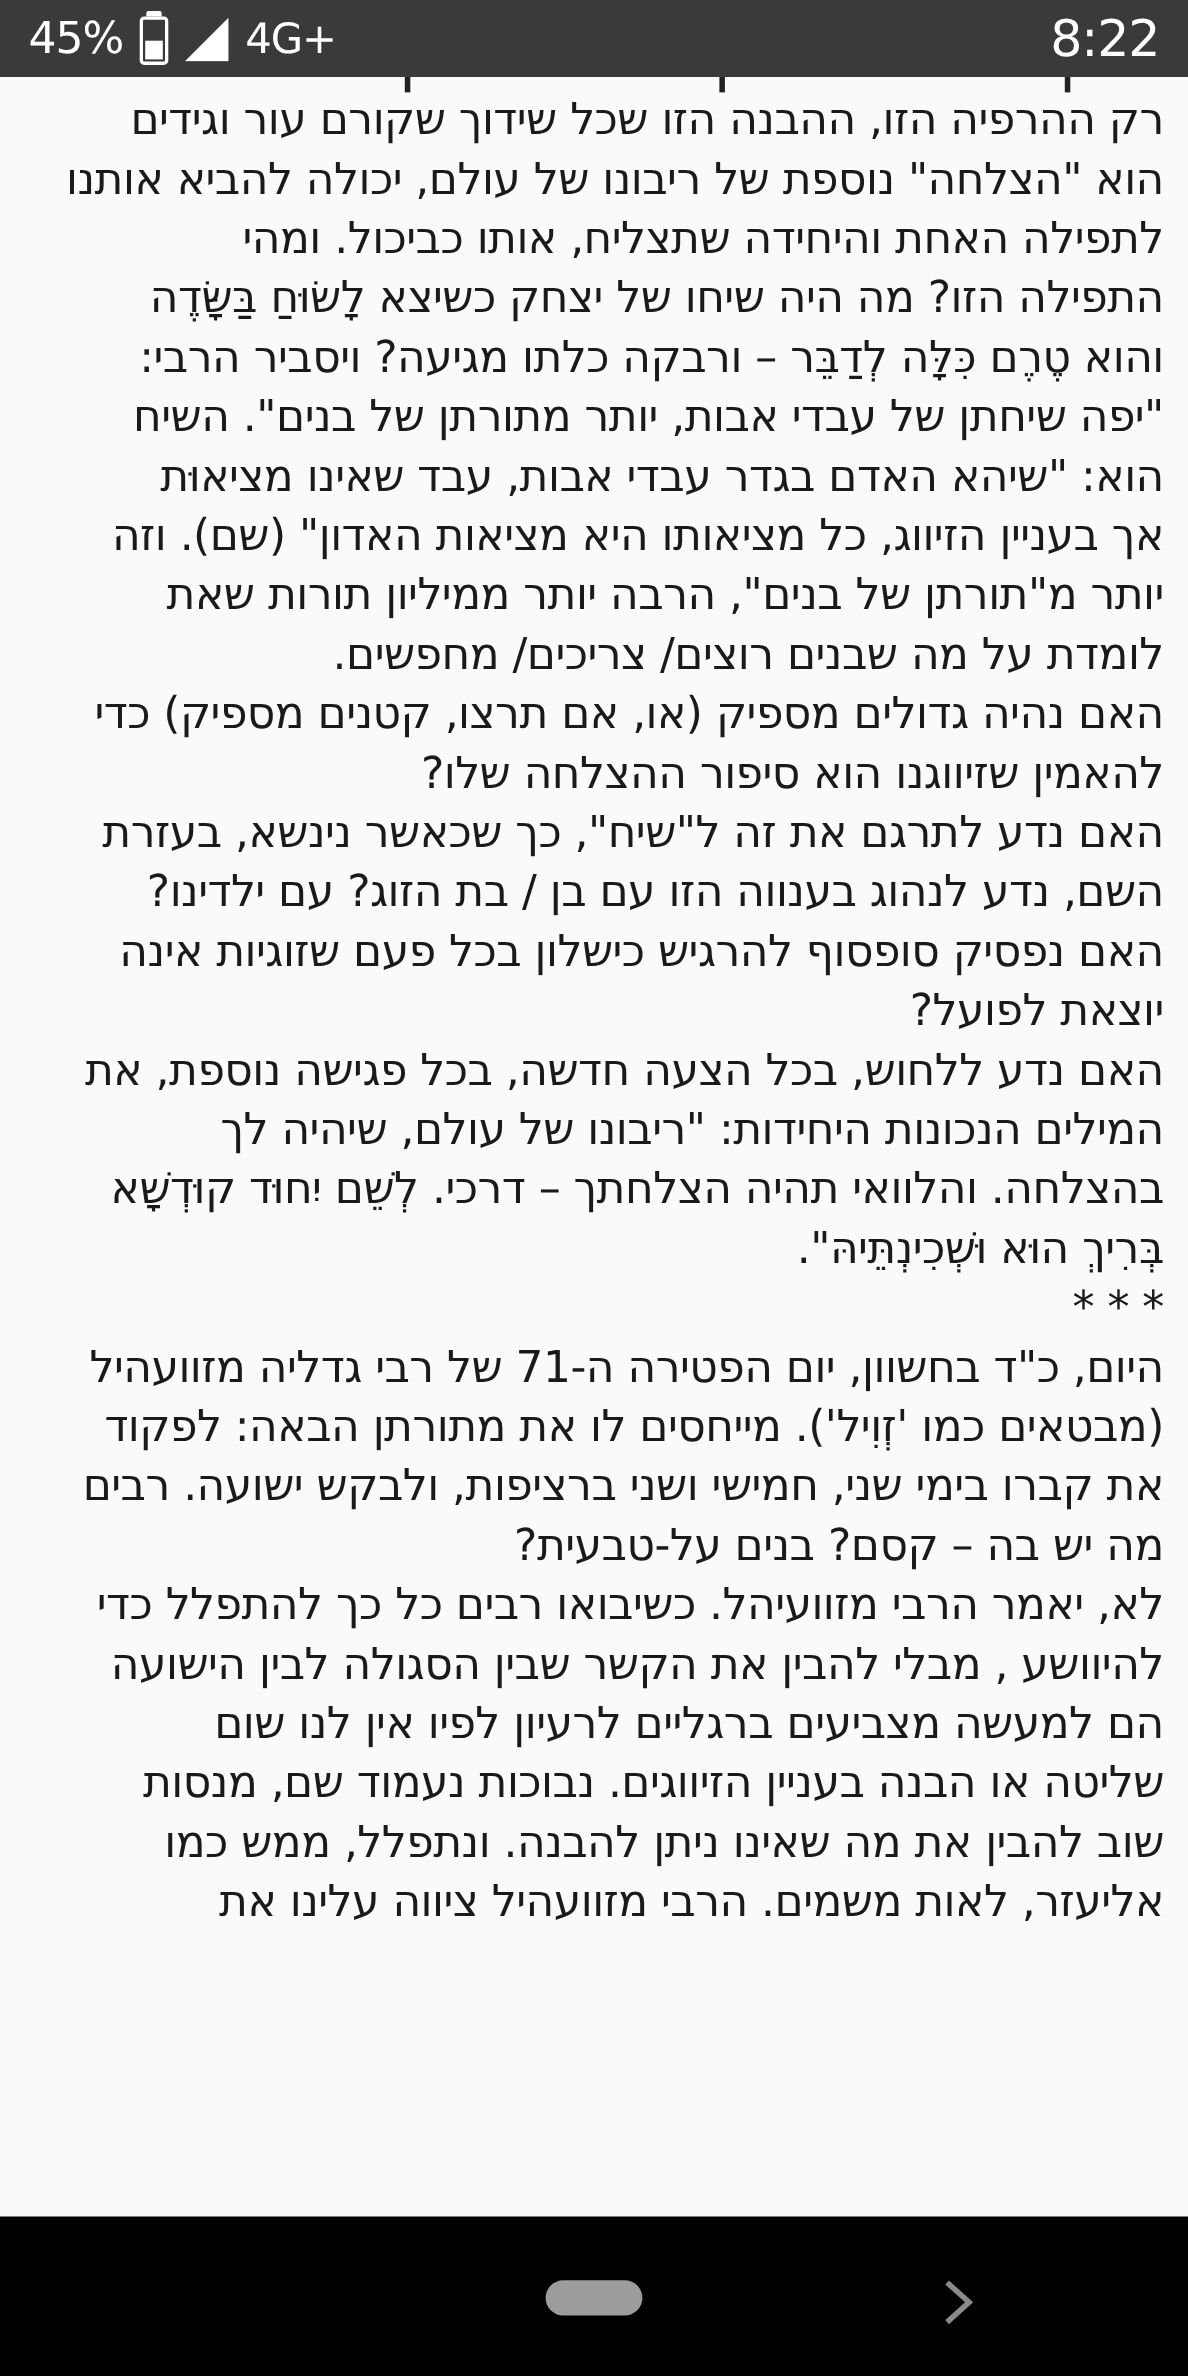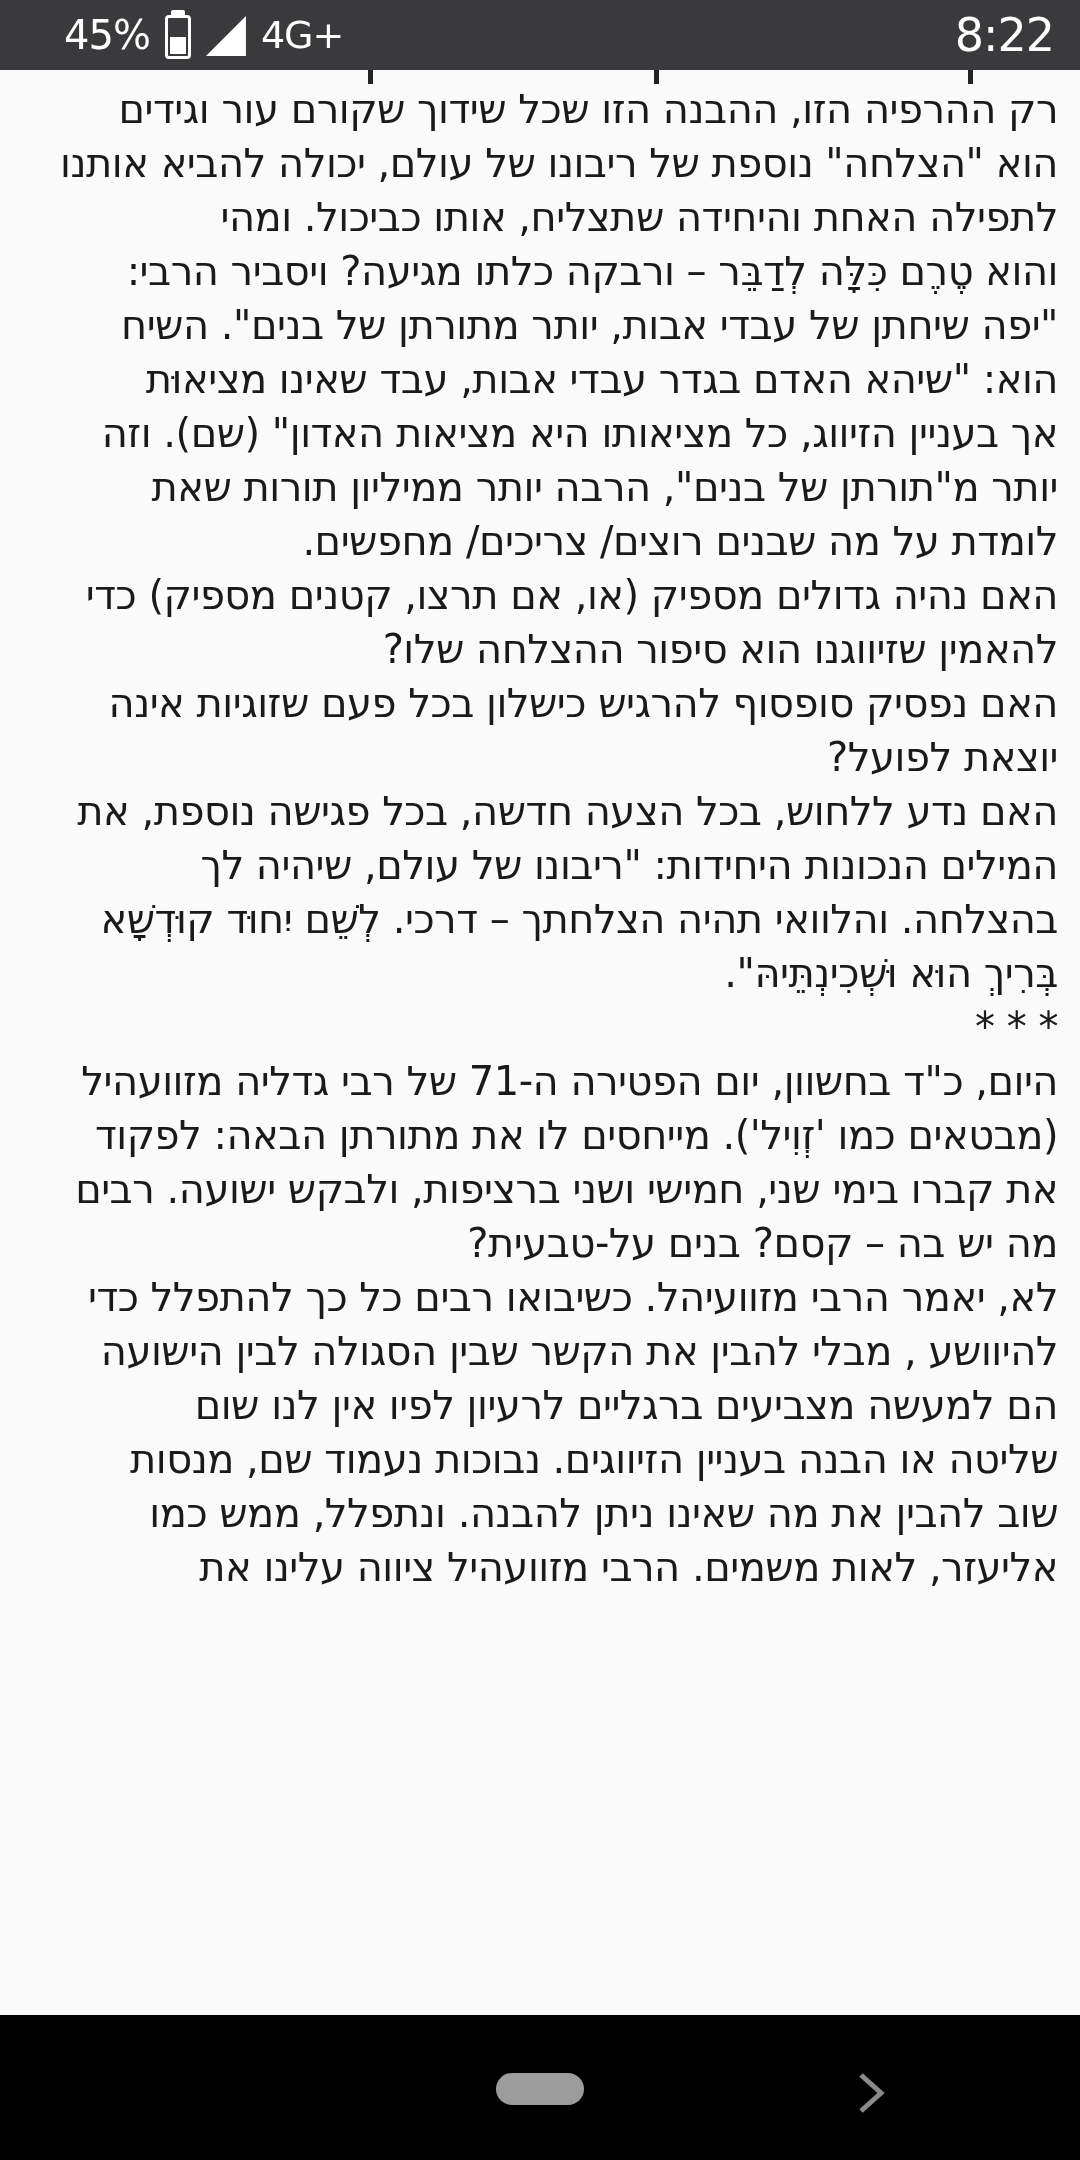--- a/index.html
+++ b/index.html
@@ -9,21 +9,21 @@
     font-family:"DejaVu Sans",sans-serif;
   }
   
   .status-bar{
     position:absolute;top:0;left:0;width:1080px;height:70px;
     background:#3a3a3c;color:#fff;
     display:flex;align-items:center;justify-content:space-between;
     padding:0 26px;box-sizing:border-box;z-index:30;
   }
   .sb-left{display:flex;align-items:center;gap:15px;}
-  .sb-batt-pct{font-size:40px;font-weight:500;letter-spacing:-1px;margin-left:38px;}
+  .sb-batt-pct{font-size:40px;font-weight:500;letter-spacing:-1px;}
   .sb-net{font-size:38px;font-weight:500;letter-spacing:-1px;}
   .sb-clock{font-size:46px;font-weight:500;letter-spacing:-1px;}
   .batt{position:relative;width:26px;height:44px;border:3px solid #fff;border-radius:4px;box-sizing:border-box;margin-top:4px;}
   .batt:before{content:"";position:absolute;top:-8px;left:50%;transform:translateX(-50%);width:14px;height:5px;background:#fff;border-radius:2px 2px 0 0;}
   .batt-fill{position:absolute;left:2px;right:2px;bottom:2px;height:45%;background:#fff;}
   .sig{width:40px;height:40px;background:#fff;clip-path:polygon(100% 0,100% 100%,0 100%);margin-top:2px;}
   
   .content{
     position:absolute;top:70px;left:0;right:0;bottom:145px;
     overflow:hidden;box-sizing:border-box;
@@ -67,33 +67,38 @@
 
 <main class="content">
   <i class="remnant" style="left:368px"></i>
   <i class="remnant" style="left:654px"></i>
   <i class="remnant" style="left:968px"></i>
 
   <div class="para">
     <div class="ln">רק ההרפיה הזו, ההבנה הזו שכל שידוך שקורם עור וגידים</div>
     <div class="ln">הוא "הצלחה" נוספת של ריבונו של עולם, יכולה להביא אותנו</div>
     <div class="ln">לתפילה האחת והיחידה שתצליח, אותו כביכול. ומהי</div>
+    <div class="ln">התפילה הזו? מה היה שיחו של יצחק כשיצא לָשׂוּחַ בַּשָּׂדֶה</div>
     <div class="ln">והוא טֶרֶם כִּלָּה לְדַבֵּר – ורבקה כלתו מגיעה? ויסביר הרבי:</div>
     <div class="ln">"יפה שיחתן של עבדי אבות, יותר מתורתן של בנים". השיח</div>
     <div class="ln">הוא: "שיהא האדם בגדר עבדי אבות, עבד שאינו מציאוּת</div>
     <div class="ln">אך בעניין הזיווג, כל מציאותו היא מציאות האדון" (שם). וזה</div>
     <div class="ln">יותר מ"תורתן של בנים", הרבה יותר ממיליון תורות שאת</div>
     <div class="ln">לומדת על מה שבנים רוצים/ צריכים/ מחפשים.</div>
   </div>
 
   <div class="para">
     <div class="ln">האם נהיה גדולים מספיק (או, אם תרצו, קטנים מספיק) כדי</div>
     <div class="ln">להאמין שזיווגנו הוא סיפור ההצלחה שלו?</div>
   </div>
 
+  <div class="para">
+    <div class="ln">האם נדע לתרגם את זה ל"שיח", כך שכאשר נינשא, בעזרת</div>
+    <div class="ln">השם, נדע לנהוג בענווה הזו עם בן / בת הזוג? עם ילדינו?</div>
+  </div>
 
   <div class="para">
     <div class="ln">האם נפסיק סופסוף להרגיש כישלון בכל פעם שזוגיות אינה</div>
     <div class="ln">יוצאת לפועל?</div>
   </div>
 
   <div class="para">
     <div class="ln">האם נדע ללחוש, בכל הצעה חדשה, בכל פגישה נוספת, את</div>
     <div class="ln">המילים הנכונות היחידות: "ריבונו של עולם, שיהיה לך</div>
     <div class="ln">בהצלחה. והלוואי תהיה הצלחתך – דרכי. לְשֵׁם יִחוּד קוּדְשָׁא</div>

